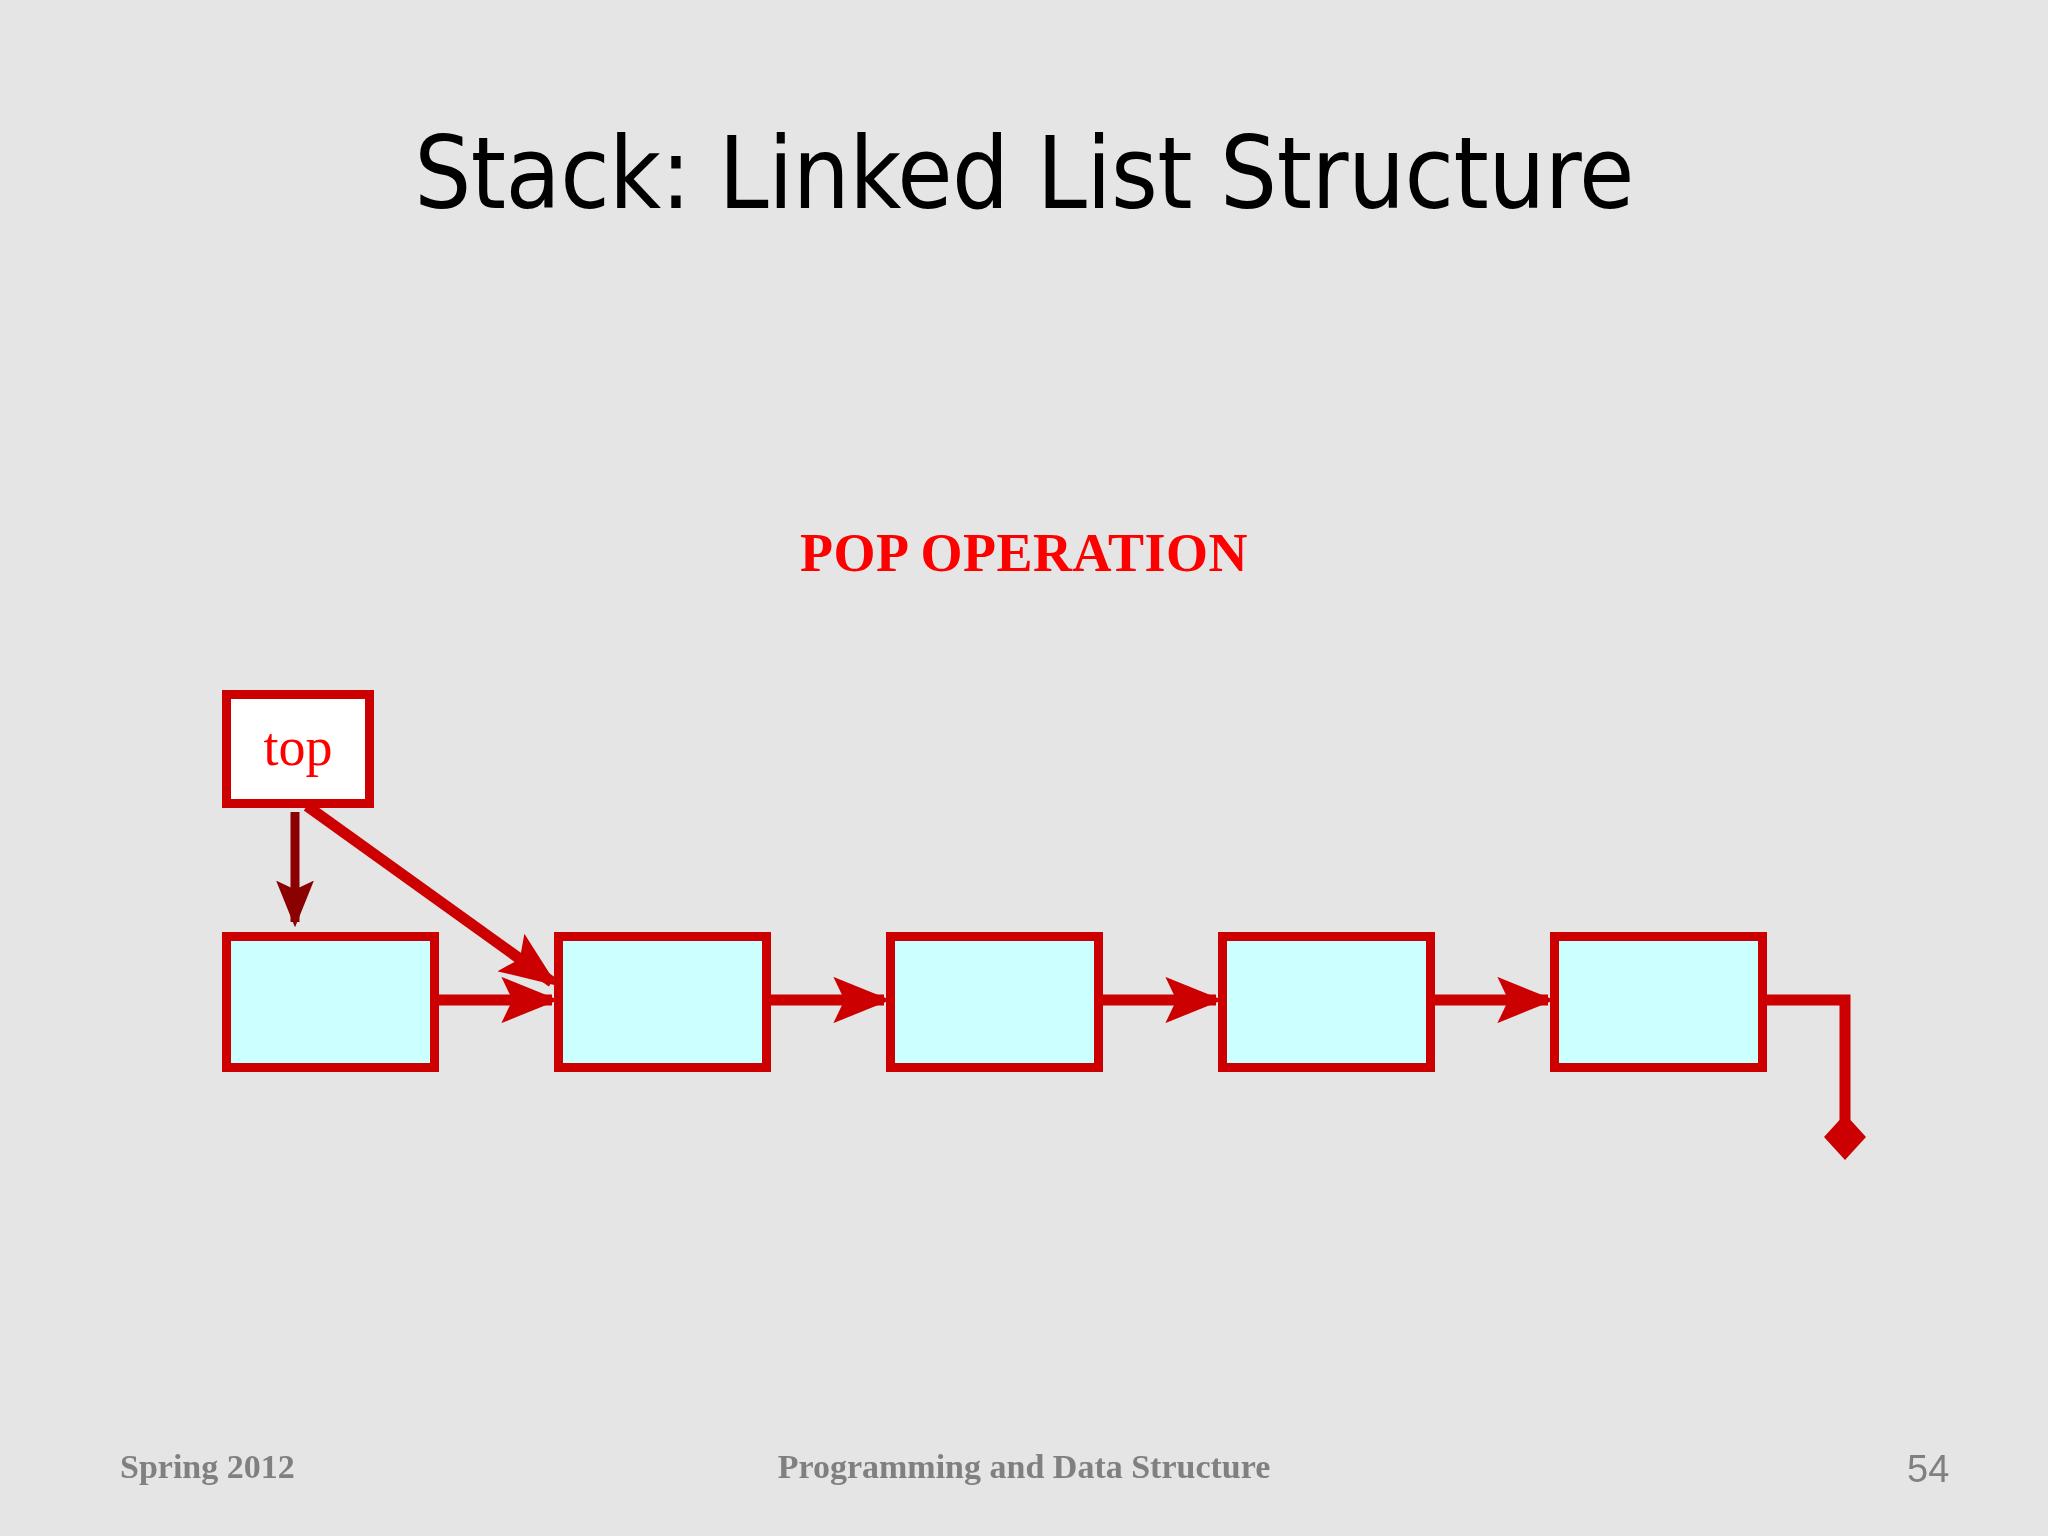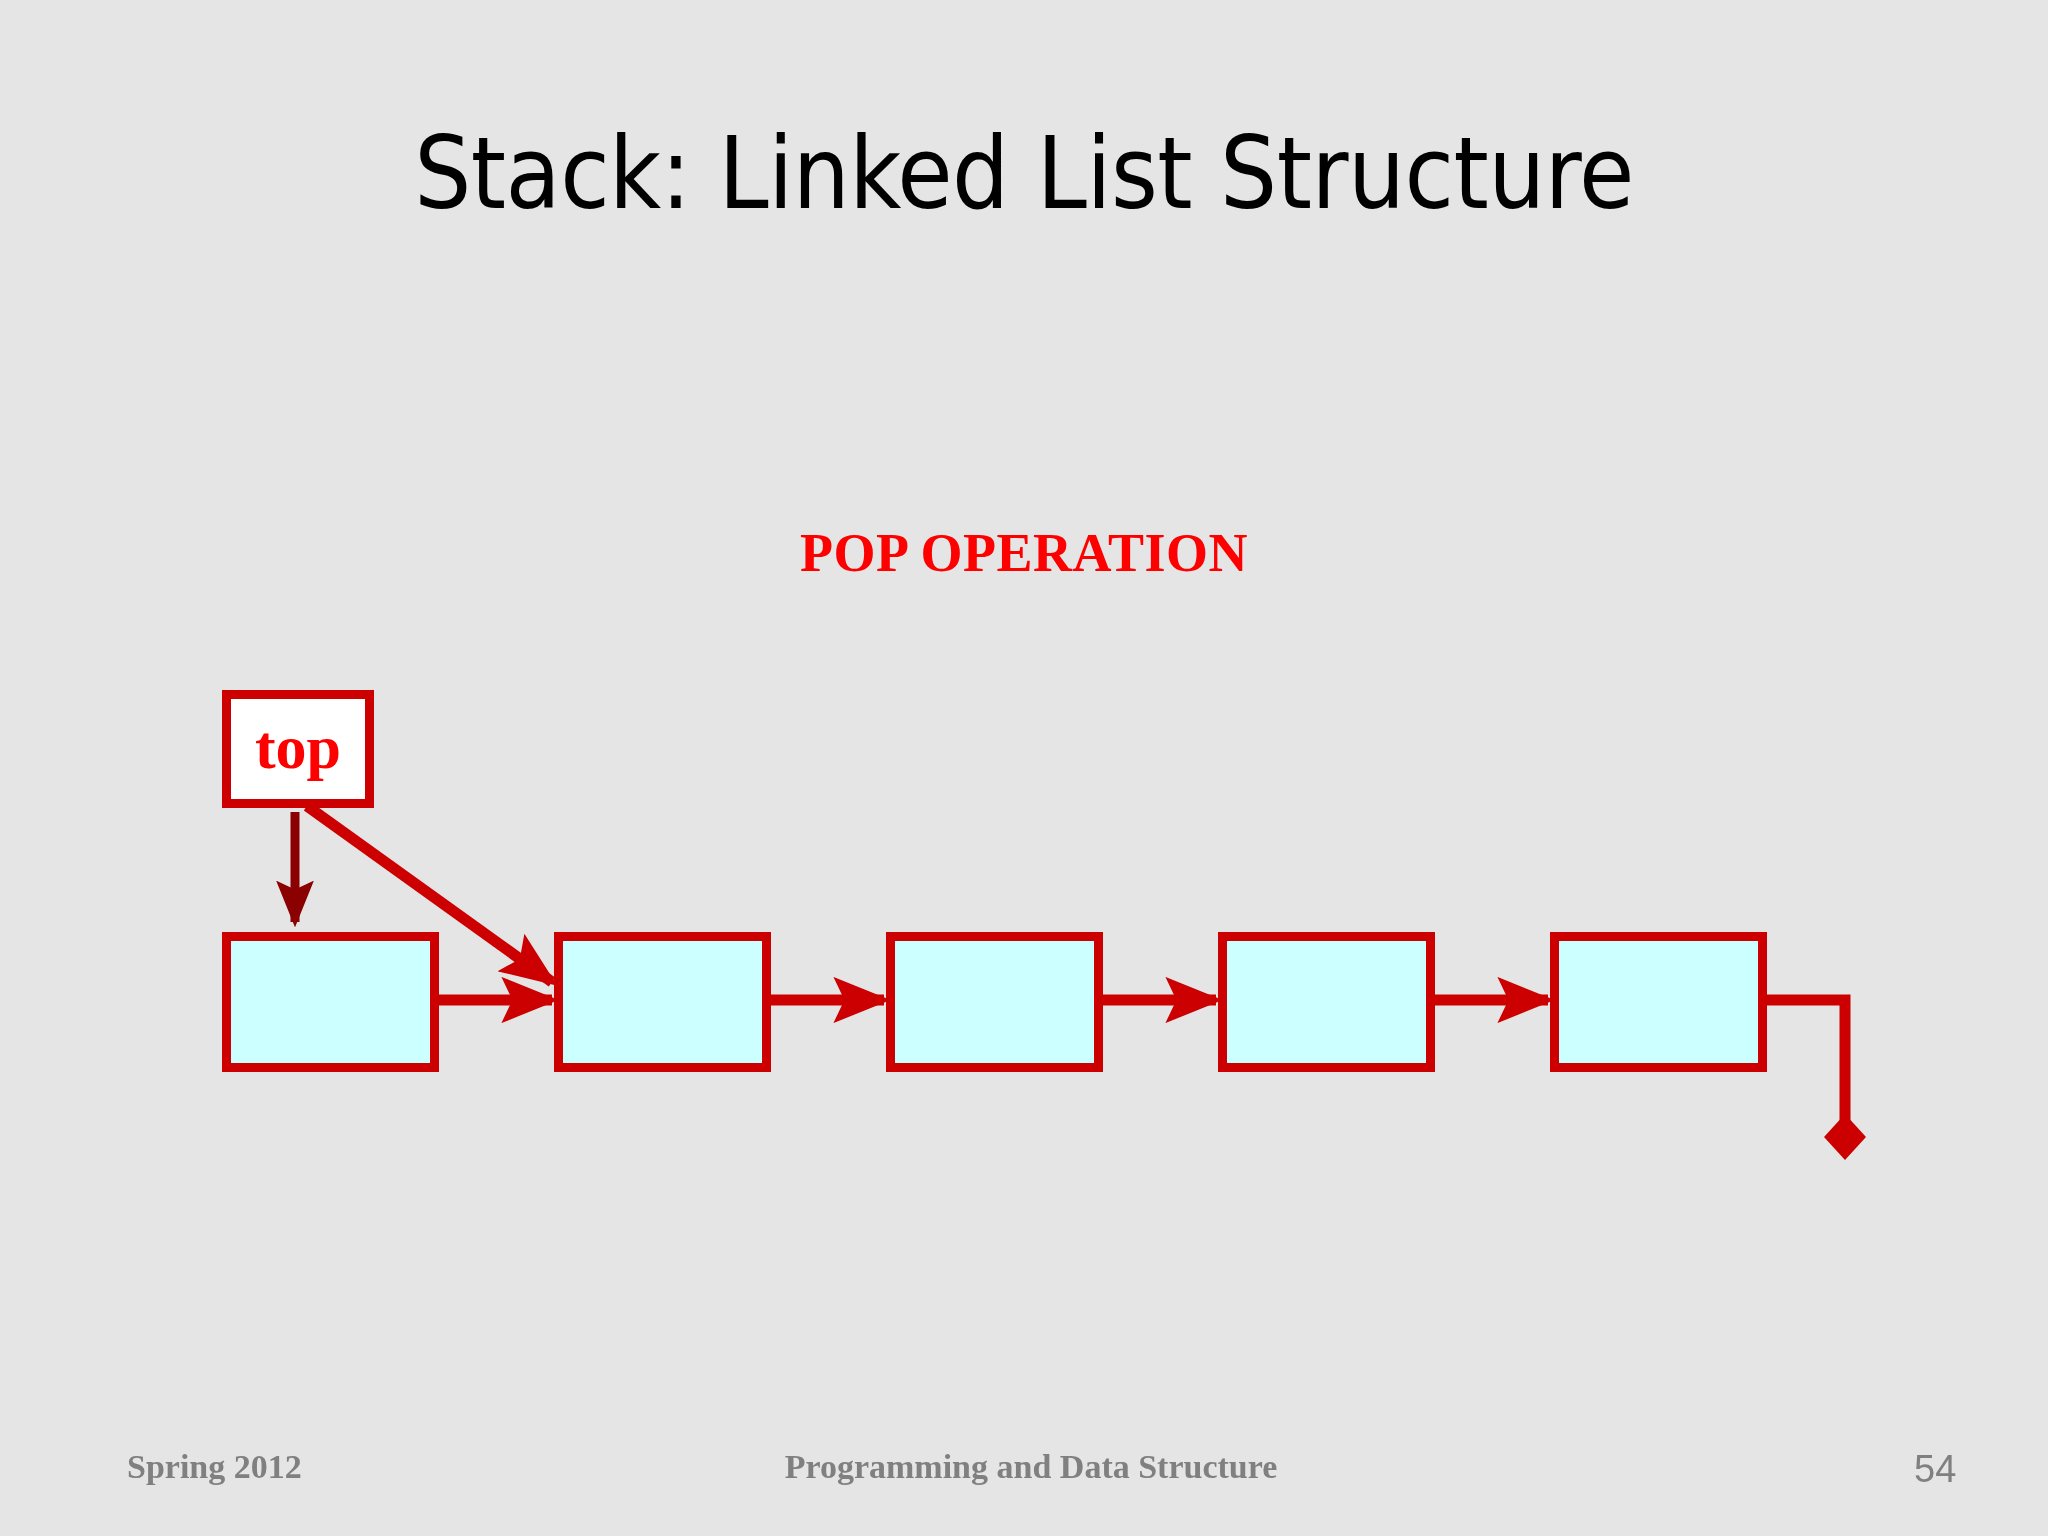--- a/index.html
+++ b/index.html
@@ -77,22 +77,22 @@
   #top-box-label {
     position: absolute;
     left: 222px;
     top: 690px;
     width: 152px;
     height: 118px;
     display: flex;
     align-items: center;
     justify-content: center;
     font-family: "Liberation Serif", "DejaVu Serif", serif;
-    font-weight: bold;
-    font-size: 62px;
+    font-weight: normal;
+    font-size: 54px;
     color: #FF0000;
     line-height: 1;
     padding-bottom: 4px;
     box-sizing: border-box;
   }
 
   
   .node-box {
     position: absolute;
     top: 932px;
@@ -105,21 +105,20 @@
 
   
   .footer-text {
     position: absolute;
     top: 1448px;
     font-family: "Liberation Serif", "DejaVu Serif", serif;
     font-weight: bold;
     font-size: 34px;
     color: #808080;
     white-space: nowrap;
-    margin-left: 7px;
   }
   #footer-left  { left: 120px; }
   #footer-center{ left: 0; width: 2048px; text-align: center; }
   #footer-right {
     right: 0;
     width: 200px;
     text-align: left;
     padding-left: 1px;
     font-family: "Liberation Sans", sans-serif;
     font-weight: normal;

